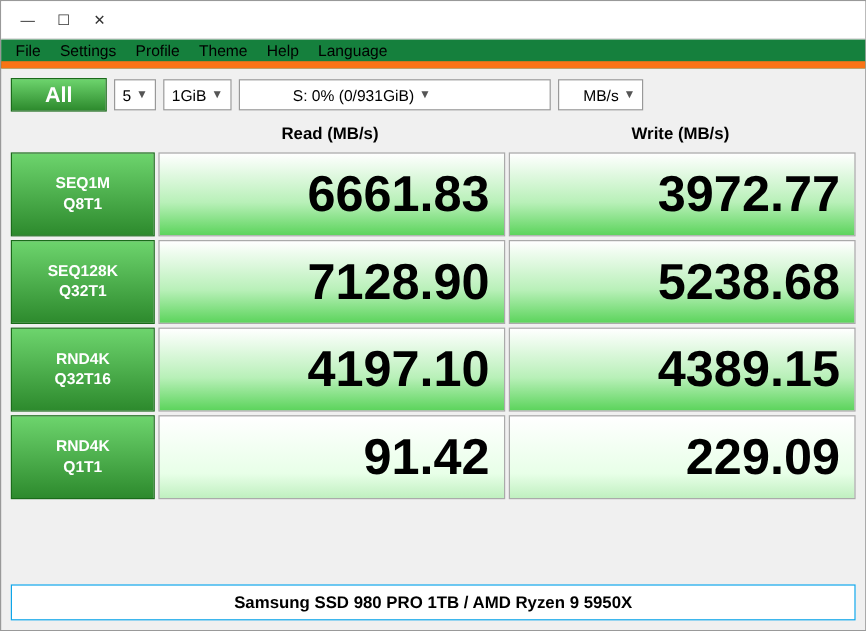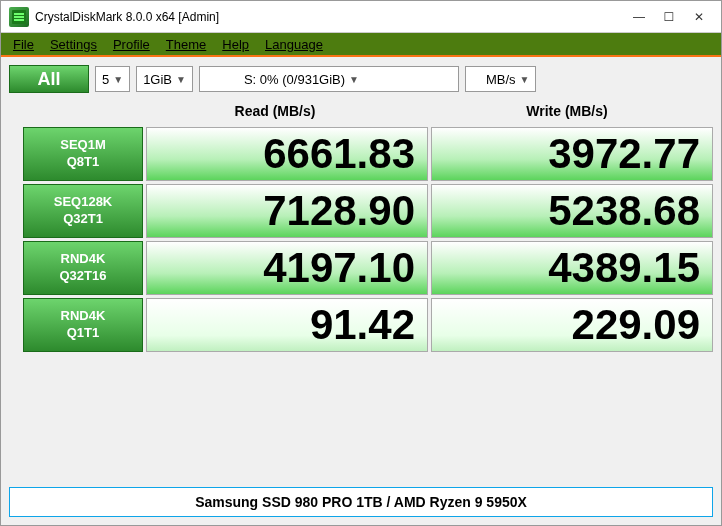--- a/index.html
+++ b/index.html
@@ -67,27 +67,26 @@
       border: none;
       cursor: pointer;
       font-size: 12px;
       display: flex;
       align-items: center;
       justify-content: center;
       color: #333;
     }
 
     .menu-bar {
-      background: #4d7c0f;
+      background: #15803d;
       height: 24px;
       display: flex;
       align-items: center;
       padding: 0 4px;
-      border-bottom: 2px solid #f97316;
-      text-decoration: underline;
+      border-bottom: 6px solid #f97316;
     }
 
     .menu-item {
       padding: 2px 8px;
       font-size: 13px;
       color: #000;
       cursor: pointer;
       height: 100%;
       display: flex;
       align-items: center;
@@ -160,23 +159,22 @@
     .data-grid {
       display: flex;
       flex-direction: column;
       gap: 3px;
       flex: 1;
     }
 
     .data-row {
       display: grid;
       grid-template-columns: 120px 1fr 1fr;
-      height: 54px;
+      height: 70px;
       gap: 3px;
-      margin-left: 14px;
     }
 
     .row-label {
       background: linear-gradient(to bottom, #6dd46d, #2d8a2d);
       color: white;
       display: flex;
       flex-direction: column;
       align-items: center;
       justify-content: center;
       font-size: 13px;
@@ -211,31 +209,20 @@
       text-align: center;
       margin-top: 4px;
     }
   </style>
 </head>
 <body>
 
 <div class="window">
 
   <div class="title-bar">
-    <div class="title-bar-left">
-      <div class="app-icon">
-        <svg width="16" height="16" viewBox="0 0 16 16">
-          <rect x="1" y="1" width="14" height="14" fill="#1a7a1a" rx="1"></rect>
-          <rect x="3" y="7" width="10" height="2" fill="#6dff6d"></rect>
-          <rect x="3" y="4" width="10" height="2" fill="#6dff6d"></rect>
-          <rect x="3" y="10" width="10" height="2" fill="#6dff6d"></rect>
-        </svg>
-      </div>
-      <span class="title-text">CrystalDiskMark 8.0.0 x64 [Admin]</span>
-    </div>
     <div class="window-controls">
       <button class="win-btn">—</button>
       <button class="win-btn">☐</button>
       <button class="win-btn close">✕</button>
     </div>
   </div>
 
   <div class="menu-bar">
     <div class="menu-item">File</div>
     <div class="menu-item">Settings</div>

